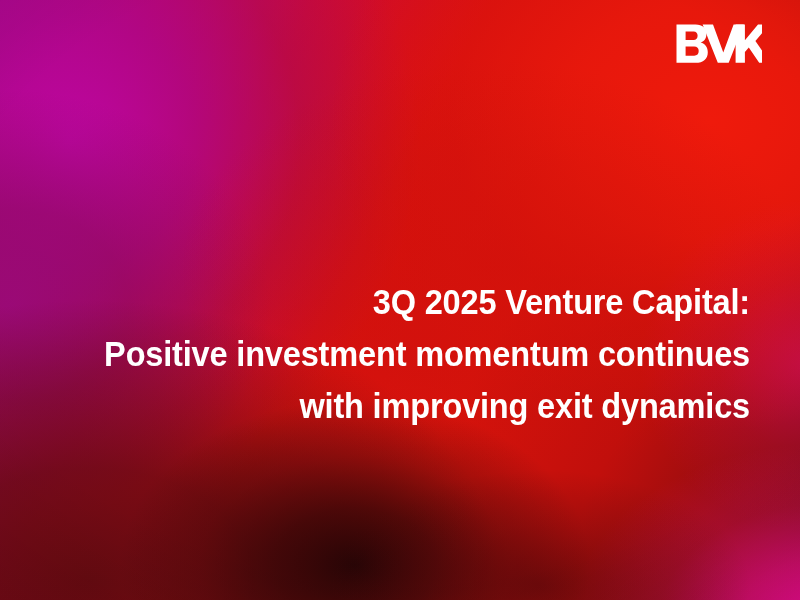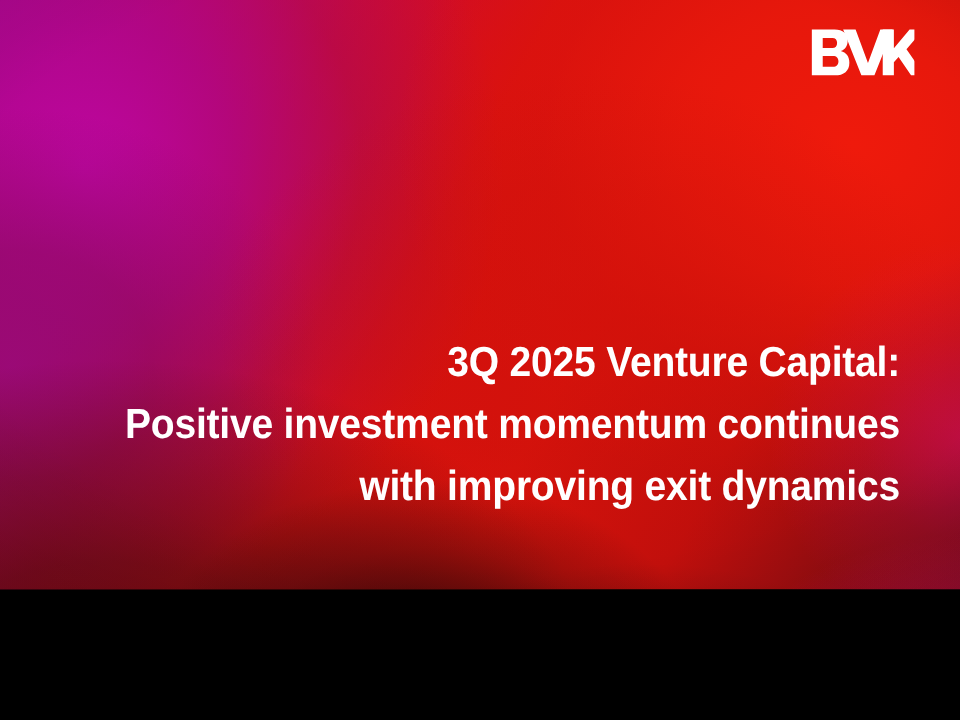--- a/index.html
+++ b/index.html
@@ -6,21 +6,21 @@
 
   html, body {
     width:800px; height:600px;
     background:#000;
     font-family:"Liberation Sans", sans-serif;
     overflow:hidden;
   }
 
   .canvas {
     position:relative;
-    width:800px; height:491px;
+    width:800px; height:600px;
     overflow:hidden;
     
     background:
       linear-gradient(118deg,
         #b4089c 0%,
         #c2066a 14%,
         #cf0a33 28%,
         #d81110 44%,
         #d8130c 60%,
         #c10f0c 76%,

